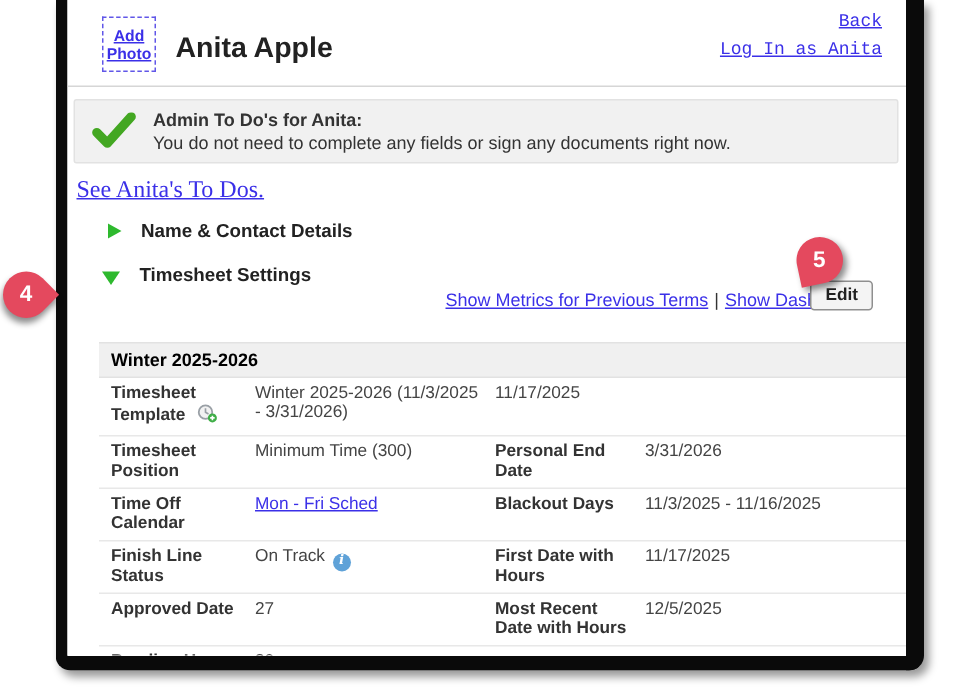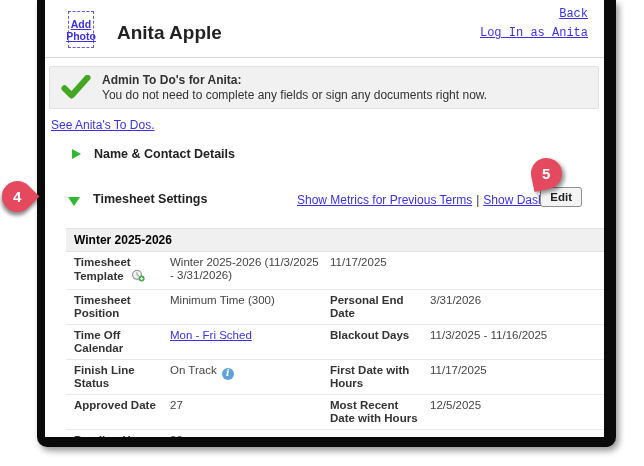--- a/index.html
+++ b/index.html
@@ -11,45 +11,45 @@
   .window { position:absolute; left:37px; top:0; width:579px; height:447px;
             background:#fff; z-index:1;
             border-left:8px solid #0a0a0a; border-right:12px solid #0a0a0a;
             border-bottom:10px solid #0a0a0a; border-radius:0 0 10px 10px;
             box-shadow:3px 4px 6px rgba(0,0,0,.4); }
   .page { position:absolute; inset:0; overflow:hidden; }
 
   a, .link { color:#3b30e8; text-decoration:underline; cursor:pointer; }
 
   
-  .add-photo { position:absolute; left:23px; top:11px; width:26px; height:37px;
+  .add-photo { position:absolute; left:23px; top:11px; width:36px; height:37px;
                border:1px dashed #6157e8; display:flex; align-items:center;
                justify-content:center; text-align:center; }
   .add-photo .link { font-size:10.5px; font-weight:bold; line-height:12px; }
   .hdr-name { position:absolute; left:72px; top:22px; font-size:19px; font-weight:bold; color:#222; }
   .hdr-links { position:absolute; right:16px; top:5px; text-align:right; font-size:12px; line-height:19px;font-family:Liberation Mono, monospace; }
   .hdr-links .link { display:block; }
   .hdr-divider { position:absolute; left:0; right:0; top:57px; height:1px; background:#d6d6d6; }
 
   
   .todo { position:absolute; left:4px; right:5px; top:66px; height:43px;
           background:#f1f1f1; border:1px solid #e2e2e2; border-radius:2px;
           display:flex; align-items:center; }
   .todo-check { flex:0 0 auto; margin:0 11px 0 11px; display:flex; }
   .todo-text { font-size:12px; line-height:15px; color:#333; }
   .todo-title { font-weight:bold; }
-  .see-link { position:absolute; left:6px; top:118px; font-size:12px; }
+  .see-link { position:absolute; left:6px; top:118px; font-size:16px;font-family:Liberation Serif, serif; }
 
   
   .tri-right { width:0; height:0; border-top:5px solid transparent; border-bottom:5px solid transparent;
                border-left:9px solid #2eb92e; }
   .tri-down  { width:0; height:0; border-left:6px solid transparent; border-right:6px solid transparent;
                border-top:9px solid #2eb92e; }
   .section-nc { position:absolute; left:27px; top:147px; display:flex; align-items:center; cursor:pointer; }
-  .section-ts { position:absolute; left:23px; top:192px; display:flex; align-items:flex-end; cursor:pointer; }
+  .section-ts { position:absolute; left:23px; top:176px; display:flex; align-items:flex-end; cursor:pointer; }
   .section-label { font-size:12.5px; font-weight:bold; color:#222; margin-left:13px; }
   .ts-links { position:absolute; left:252px; top:193px; font-size:12px; white-space:nowrap; }
   .ts-links .sep { color:#333; text-decoration:none; padding:0 4px; }
   .edit-btn { position:absolute; right:22px; top:187px; font-size:11.5px; font-weight:bold; color:#222;
               background:#f4f4f4; border:1px solid #8f8f8f; border-radius:3px; padding:3px 9px; cursor:pointer; }
 
   
   .ts-table { position:absolute; left:21px; top:228px; width:554px; font-size:11.5px; }
   .t-head { background:#f0f0f0; border-top:1px solid #e2e2e2; border-bottom:1px solid #e2e2e2;
             font-weight:bold; font-size:12px; color:#000000; padding:4px 8px; }

